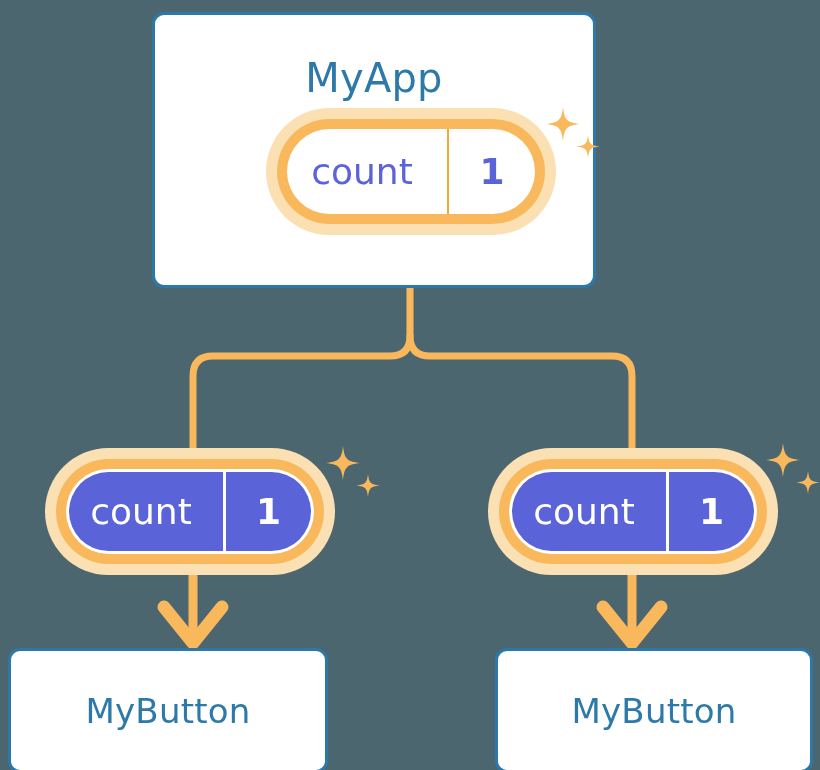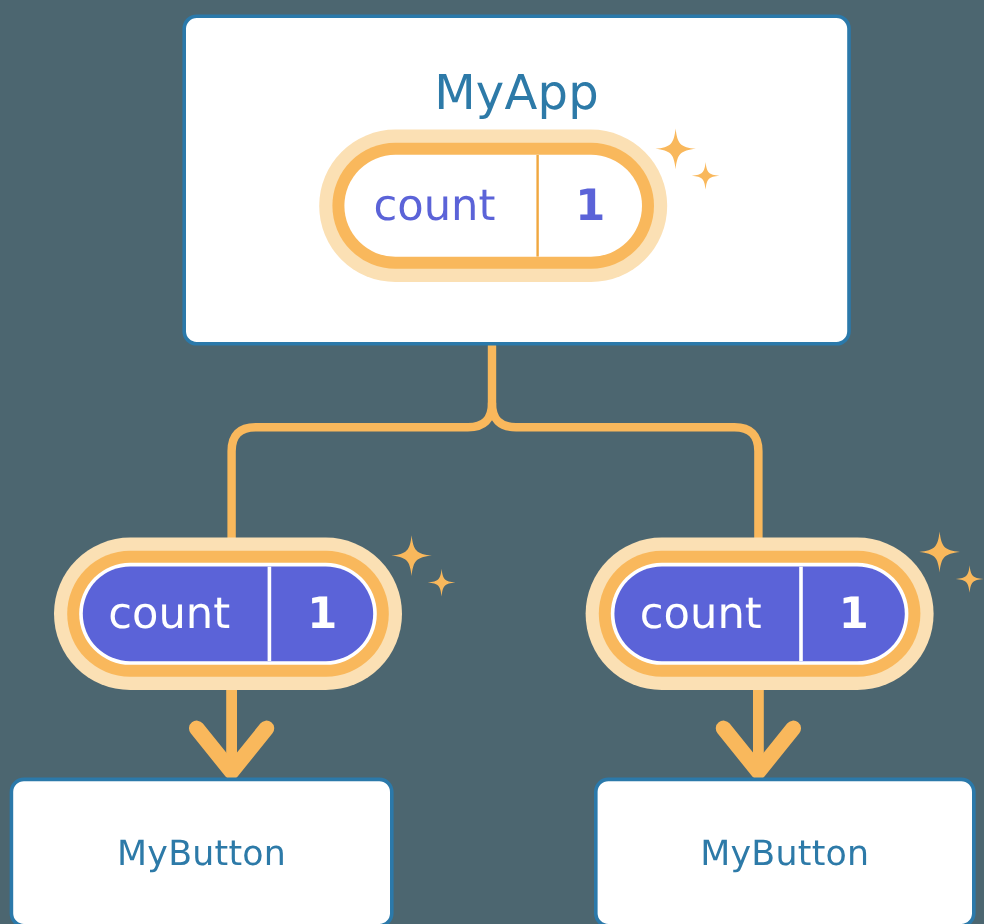--- a/index.html
+++ b/index.html
@@ -41,35 +41,35 @@
     text-align: center;
     color: #2d7aa8;
     font-weight: 400;
     letter-spacing: 0.2px;
     white-space: nowrap;
   }
 
   #card-myapp {
     left: 152px;
     top: 12px;
-    width: 557px;
+    width: 444px;
     height: 276px;
   }
   #card-myapp .card-title {
     top: 40px;
     font-size: 40px;
   }
 
   .card-button {
     height: 125px;
   }
   .card-button .card-title {
     top: 50%;
     transform: translateY(-50%);
-    font-size: 29px;
+    font-size: 34px;
     line-height: 1;
   }
   #card-mybutton-left {
     left: 8px;
     top: 648px;
     width: 320px;
   }
   #card-mybutton-right {
     left: 495px;
     top: 648px;

